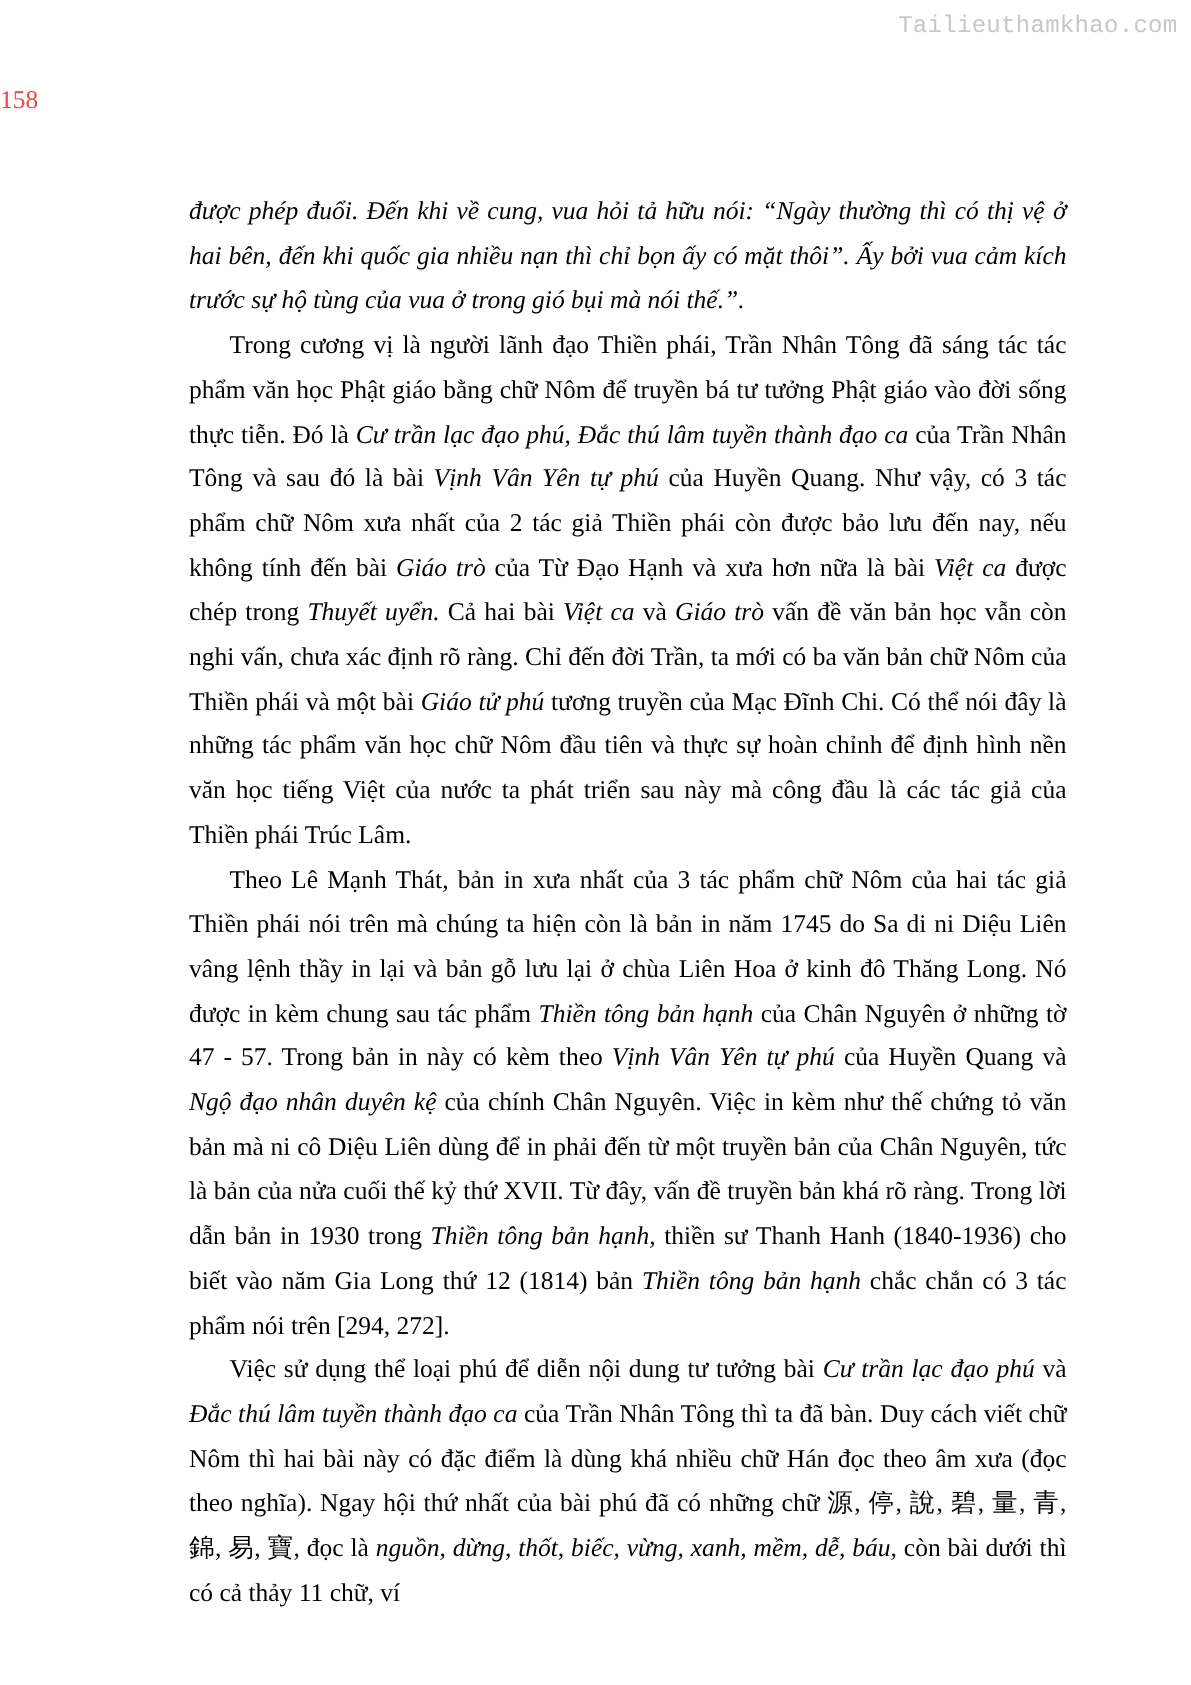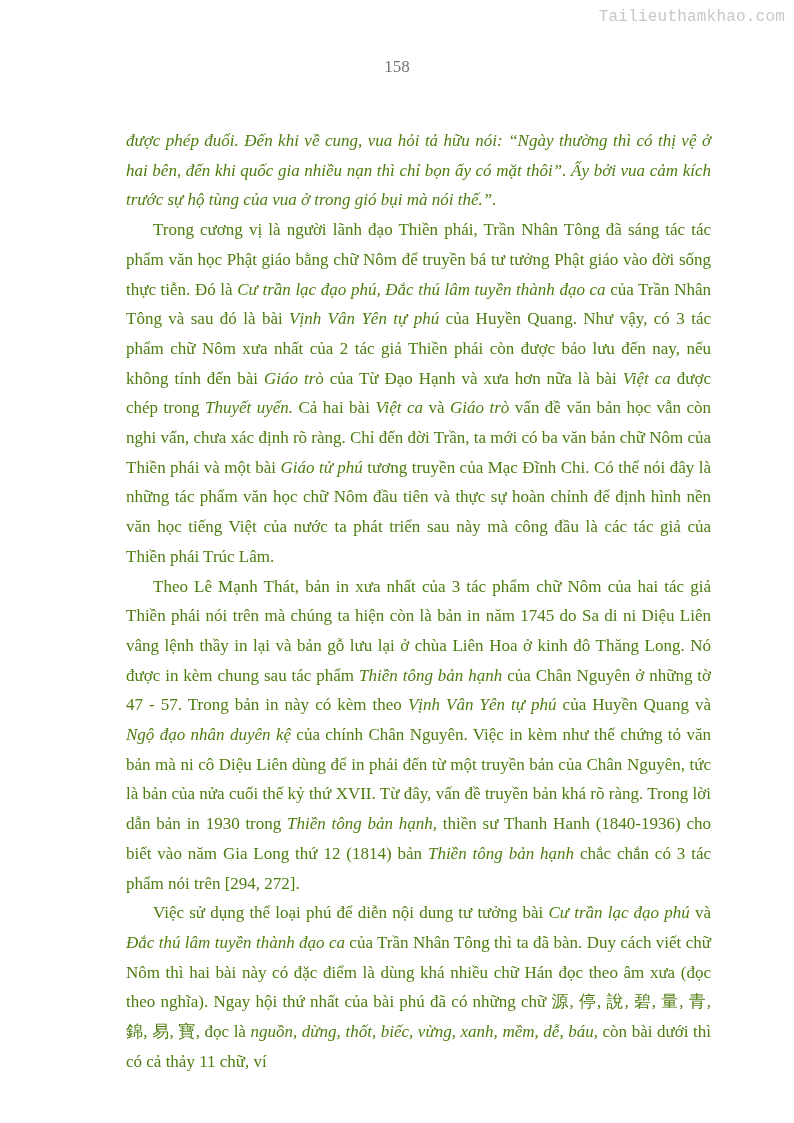--- a/index.html
+++ b/index.html
@@ -25,33 +25,32 @@
     color: #c7c7c7;
     text-shadow: 0.5px 0.5px 0 #ffffff;
     letter-spacing: 0.2px;
     user-select: none;
   }
   .page-number {
     position: absolute;
     top: 57px;
     left: 0;
     width: 100%;
-    text-align: center;
     font-size: 17px;
-    color: #737373;
+    color: #ef4444;
   }
   .body-text {
     position: absolute;
     top: 126px;
     left: 126px;
     width: 585px;
     font-size: 17px;
     line-height: 29.7px;
     text-align: justify;
-    color: #4d7c0f;
+    color: #000000;
   }
   .body-text p {
     margin: 0;
     padding: 0;
   }
   .body-text p.indent {
     text-indent: 27px;
   }
   .it {
     font-style: italic;

